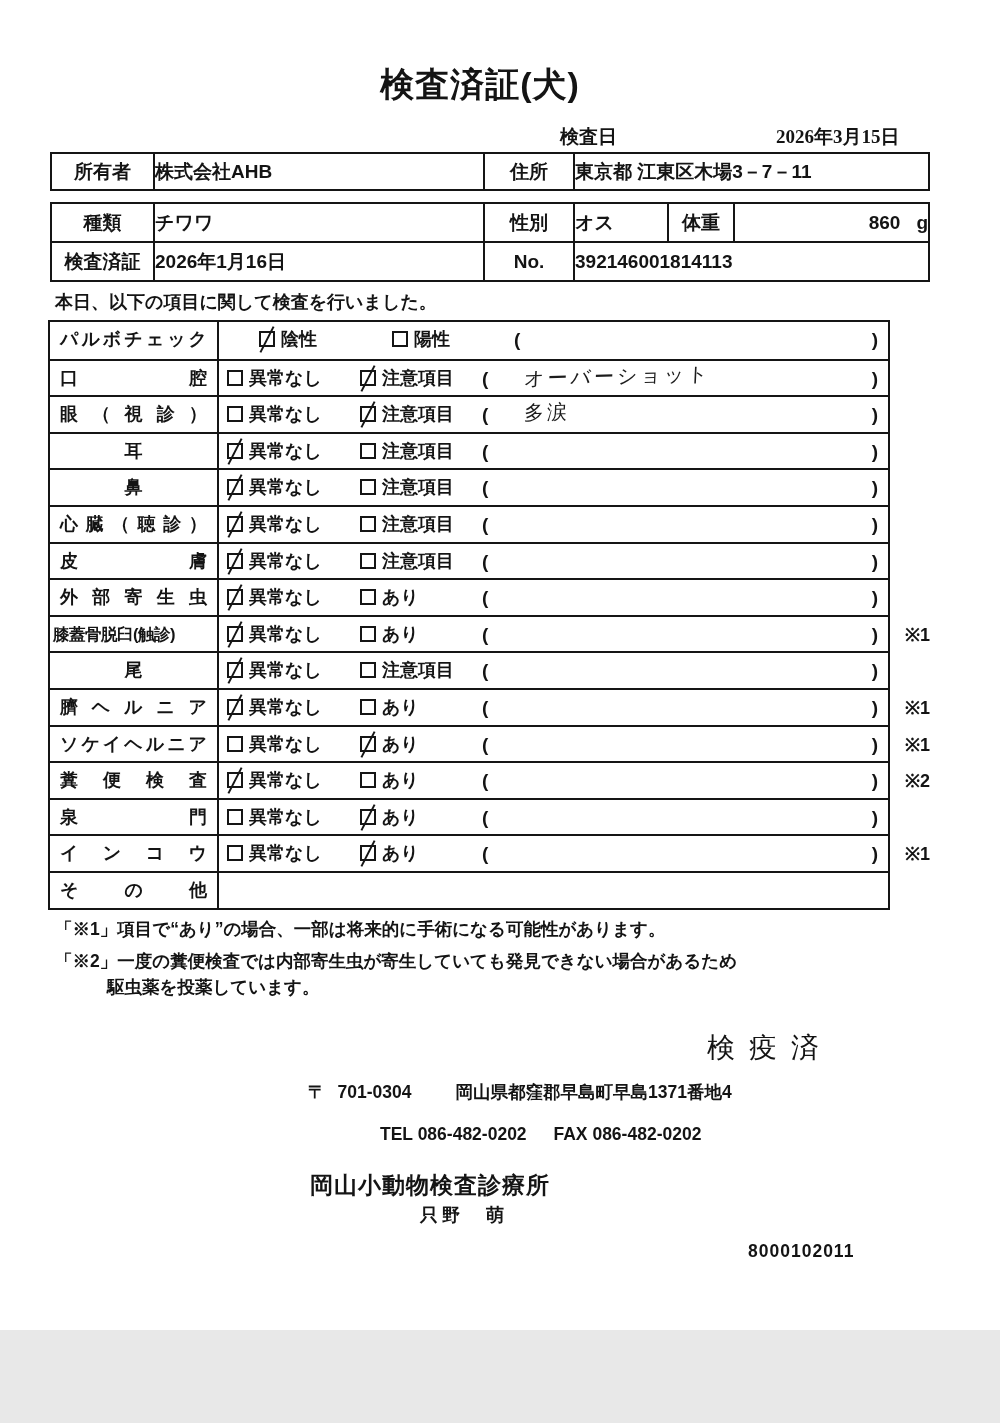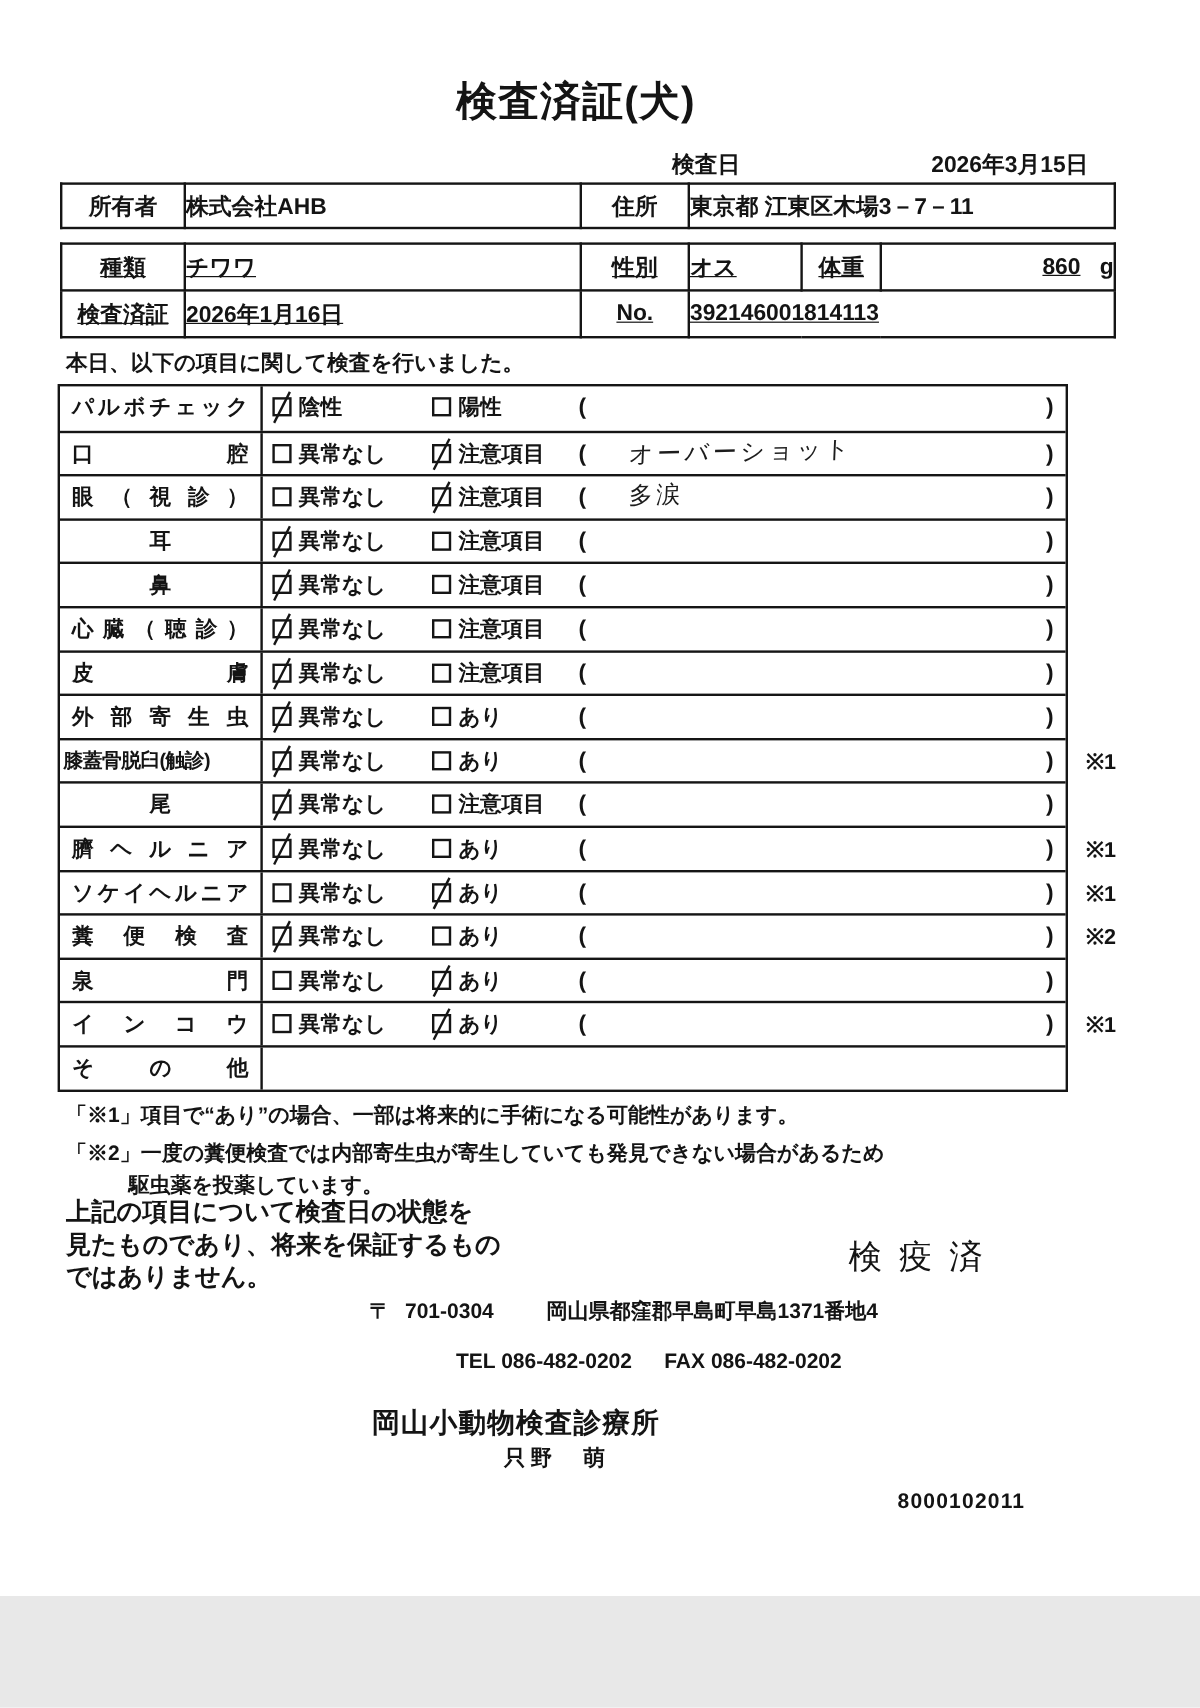--- a/index.html
+++ b/index.html
@@ -6,44 +6,44 @@
   .page{
     position:relative;width:1000px;height:1330px;background:#ffffff;
     font-family:"Liberation Sans",sans-serif;color:#141414;overflow:hidden;
   }
   
   .title{
     position:absolute;top:62px;left:0;width:1000px;text-align:center;
     font-size:34px;font-weight:700;letter-spacing:1px;transform:translateX(-20px);
   }
   .insp-label{position:absolute;top:124px;left:560px;font-size:19px;font-weight:600;}
-  .insp-value{position:absolute;top:124px;left:776px;font-size:19px;font-weight:600;}
+  .insp-value{position:absolute;top:124px;left:776px;font-size:19px;font-weight:600;font-family:Liberation Serif, serif;}
   
   table.info{position:absolute;left:50px;border-collapse:collapse;table-layout:fixed;}
   table.t1{top:152px;}
-  table.t2{top:202px;text-decoration:underline;}
+  table.t2{top:202px;}
   table.info td{
     border:2px solid #151515;font-size:19px;font-weight:600;
     padding:0;overflow:hidden;white-space:nowrap;
   }
   table.t1 td{height:35px;}
   table.t2 td{height:37px;}
   td.lc{text-align:center;}
   td.vc{padding-left:10px;}
   td.wv{text-align:right;padding-right:16px;}
   td.wv .unit{display:inline-block;margin-left:16px;}
   
   .intro{position:absolute;top:290px;left:55px;font-size:18px;font-weight:600;}
   
   .checklist{
     position:absolute;top:320px;left:48px;width:842px;
     border:2px solid #151515;box-sizing:border-box;
   }
   .crow{display:flex;height:36.6px;box-sizing:border-box;border-top:2px solid #151515;}
-  .crow:first-child{border-top:none;}
+  .crow:first-child{border-top:none;gap:32px;}
   .rlabel{
     width:169px;box-sizing:border-box;border-right:2px solid #151515;
     padding:0 10px;font-size:18px;font-weight:600;line-height:34px;overflow:hidden;
   }
   .rlabel.spread{text-align:justify;text-align-last:justify;}
   .rlabel.center{text-align:center;}
   .rlabel.compact{padding:0 3px;font-size:16.5px;letter-spacing:-0.5px;text-align:left;}
   .rcontent{flex:1;position:relative;}
   .cbx{position:absolute;top:9px;width:16px;height:16px;border:2px solid #151515;box-sizing:border-box;background:#fff;}
   .cbx.c1{left:8px;}
@@ -317,23 +317,20 @@
         <div class="rcontent"></div>
       </div>
     </div>
 
   <div class="note1">「※1」項目で“あり”の場合、一部は将来的に手術になる可能性があります。</div>
   <div class="note2">
     <span>「※2」一度の糞便検査では内部寄生虫が寄生していても発見できない場合があるため</span>
     <span class="cont">駆虫薬を投薬しています。</span>
   </div>
 
-  <div class="statement">上記の項目について検査日の状態を
-見たものであり、将来を保証するもの
-ではありません。</div>
 
   <div class="stamp">検疫済</div>
 
   <div class="postal">
     <span>〒</span><span class="code">701-0304</span><span class="addr">岡山県都窪郡早島町早島1371番地4</span>
   </div>
 
   <div class="telline">
     <span>TEL</span>
     <span>086-482-0202</span>

